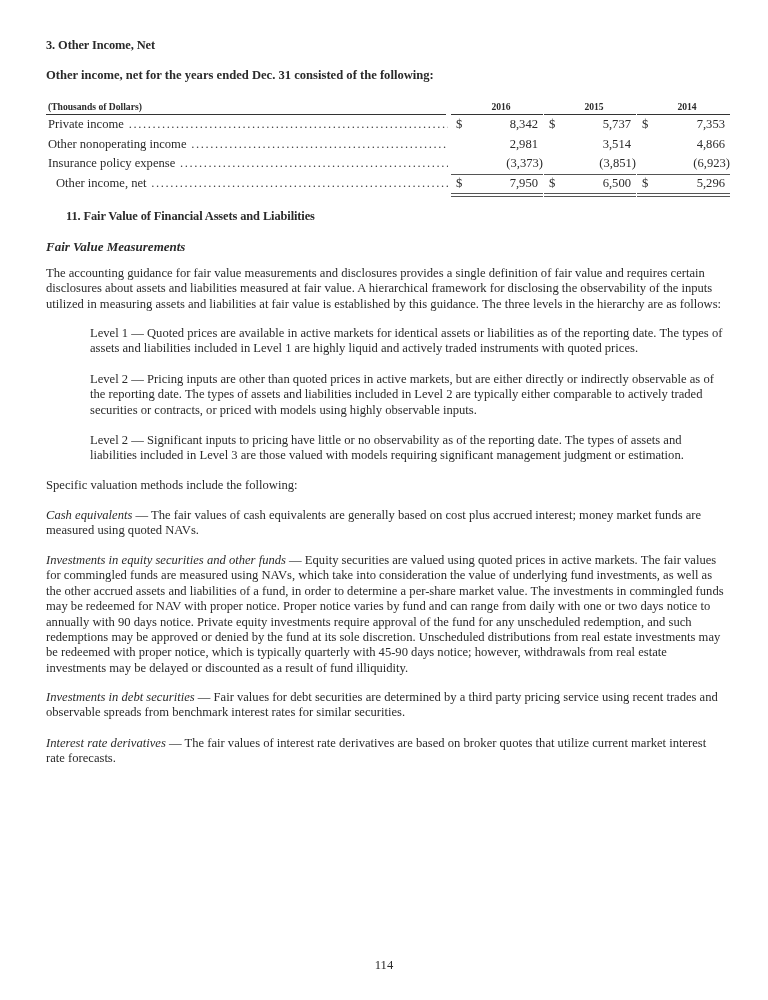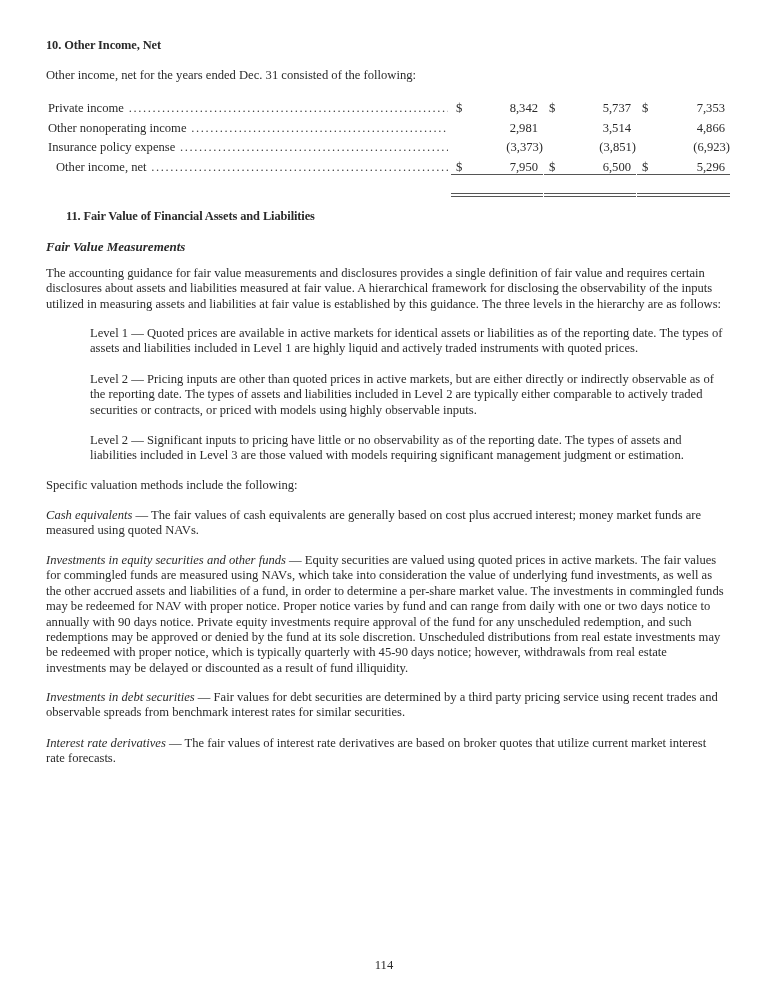--- a/index.html
+++ b/index.html
@@ -28,24 +28,34 @@
   .row .val { position: absolute; text-align: right; width: 80px; }
   .rule { position: absolute; height: 0; border-top: 1.3px solid #555; }
   .dbl { position: absolute; height: 2px; border-top: 1.3px solid #555; border-bottom: 1.3px solid #555; }
   .pagenum { position: absolute; left: 0; width: 768px; top: 958px; text-align: center; font-size: 12.6px; }
 </style>
 </head>
 <body>
 
 <div class="page">
 
-  <div class="h1" style="top:38px;">10.  Other Income, Net</div>
-  <div class="p" style="top:68px;">Other income, net for the years ended Dec. 31 consisted of the following:</div>
+  <div class="h1" style="top:38px;">3.  Other Income, Net</div>
+  <div class="p" style="top:68px;font-weight:bold;">Other income, net for the years ended Dec. 31 consisted of the following:</div>
 
   <div class="tbl">
+    <div class="thead">
+      <span class="lbl">(Thousands of Dollars)</span>
+      <span class="yr" style="left:408px;">2016</span>
+      <span class="yr" style="left:501px;">2015</span>
+      <span class="yr" style="left:594px;">2014</span>
+      <div class="hline" style="left:0; width:400px;"></div>
+      <div class="hline" style="left:405px; width:92px;"></div>
+      <div class="hline" style="left:498px; width:92px;"></div>
+      <div class="hline" style="left:591px; width:93px;"></div>
+    </div>
 
     <div id="table-body">
         <div class="row">
           <span class="name"><span>Private income</span><span class="dots"> ................................................................................</span></span>
           <span class="dol" style="left: 410px;">$</span>
           <span class="val" style="left: 412px;">8,342</span>
           <span class="dol" style="left: 503px;">$</span>
           <span class="val" style="left: 505px;">5,737</span>
           <span class="dol" style="left: 596px;">$</span>
           <span class="val" style="left: 599px;">7,353</span>

